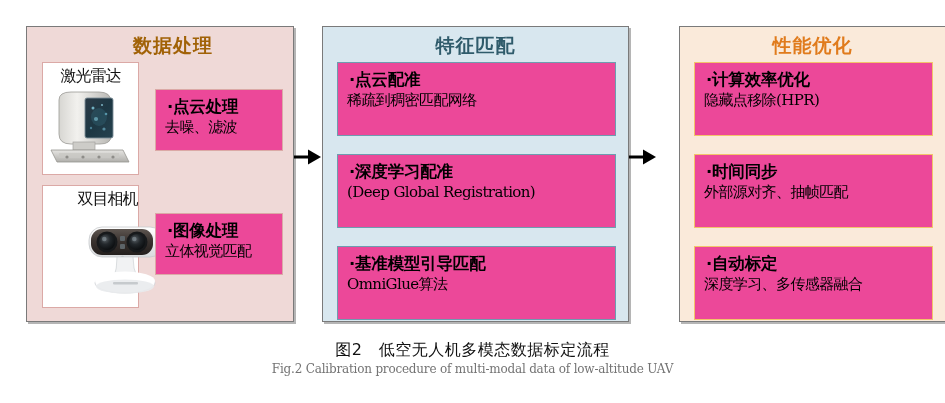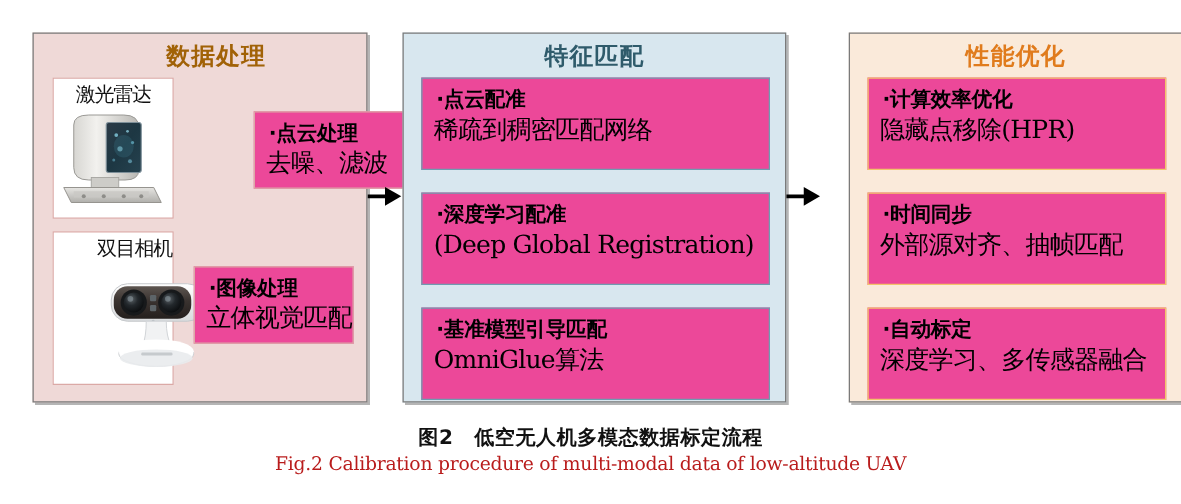--- a/index.html
+++ b/index.html
@@ -93,36 +93,36 @@
   .line-main{
     font-size:16.5px;
     font-weight:700;
     color:#000;
     font-family:"DejaVu Sans","Liberation Sans",sans-serif;
     line-height:1.25;
     white-space:nowrap;
     letter-spacing:-.2px;
   }
   .line-sub{
-    font-size:20px;
+    font-size:15px;
     font-weight:400;
     color:#000;
     font-family:"DejaVu Serif","Liberation Serif",serif;
     line-height:1.25;
     white-space:nowrap;
     letter-spacing:-.6px;
     margin-left:-2px;
   }
 
   
   #card-pointcloud,#card-image{
     border:1.5px solid #dba9a6;
     left:128px;width:128px;
   }
-  #card-pointcloud{top:62px;height:62px;margin-left:48px;}
+  #card-pointcloud{top:62px;height:62px;}
   #card-image{top:186px;height:62px;}
 
   
   .card-blue{
     border:1.5px solid #6e9cb0;
     left:14px;width:279px;
   }
   #card-reg{top:35px;height:74px;}
   #card-dgr{top:127px;height:74px;}
   #card-omni{top:219px;height:74px;}
@@ -142,26 +142,26 @@
   #arrow-2{left:629px;}
 
   
   #caption{
     position:absolute;
     left:0;top:338px;width:945px;
     text-align:center;
   }
   #caption-cn{
     font-family:"DejaVu Sans","Liberation Sans",sans-serif;
-    font-size:16px;font-weight:700;color:#111;
+    font-size:16px;font-weight:400;color:#111;
     line-height:1.45;letter-spacing:.5px;
   }
   #caption-en{
     font-family:"DejaVu Serif","Liberation Serif",serif;
-    font-size:15px;font-weight:400;color:#b91c1c;
+    font-size:12px;font-weight:400;color:#737373;
     line-height:1.45;letter-spacing:-.2px;
   }
 </style>
 </head>
 <body>
 
 <div id="flow">
 
   <div class="panel" id="panel-data">
     <div class="panel-title">数据处理</div>

